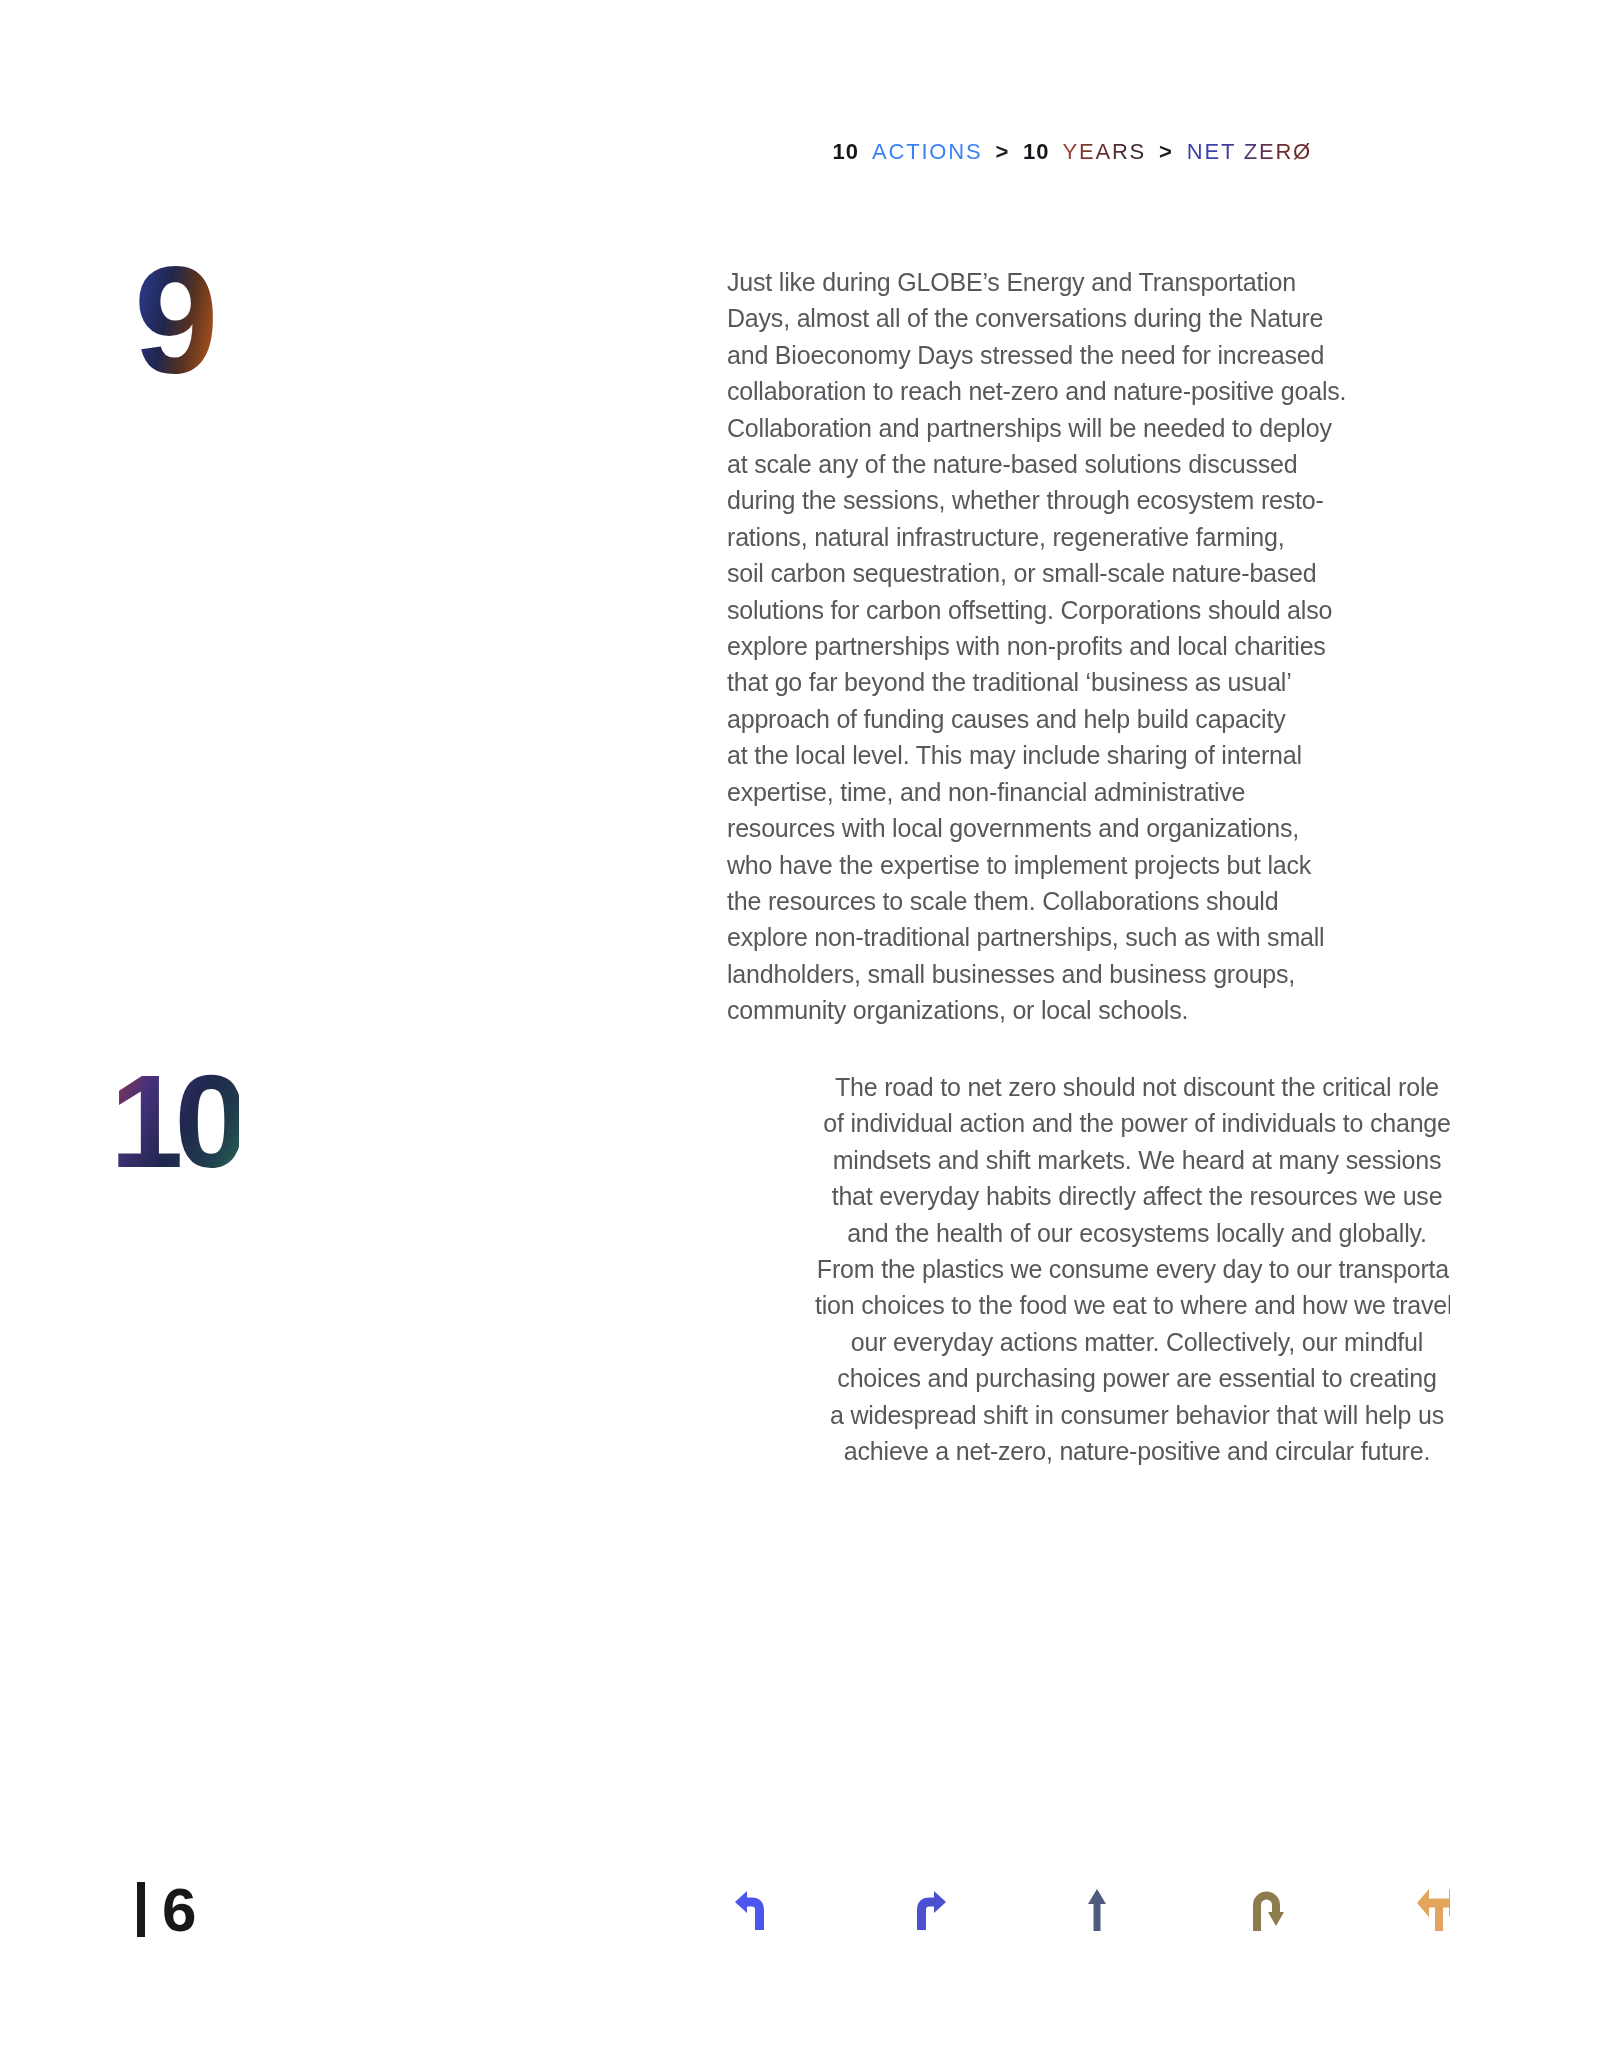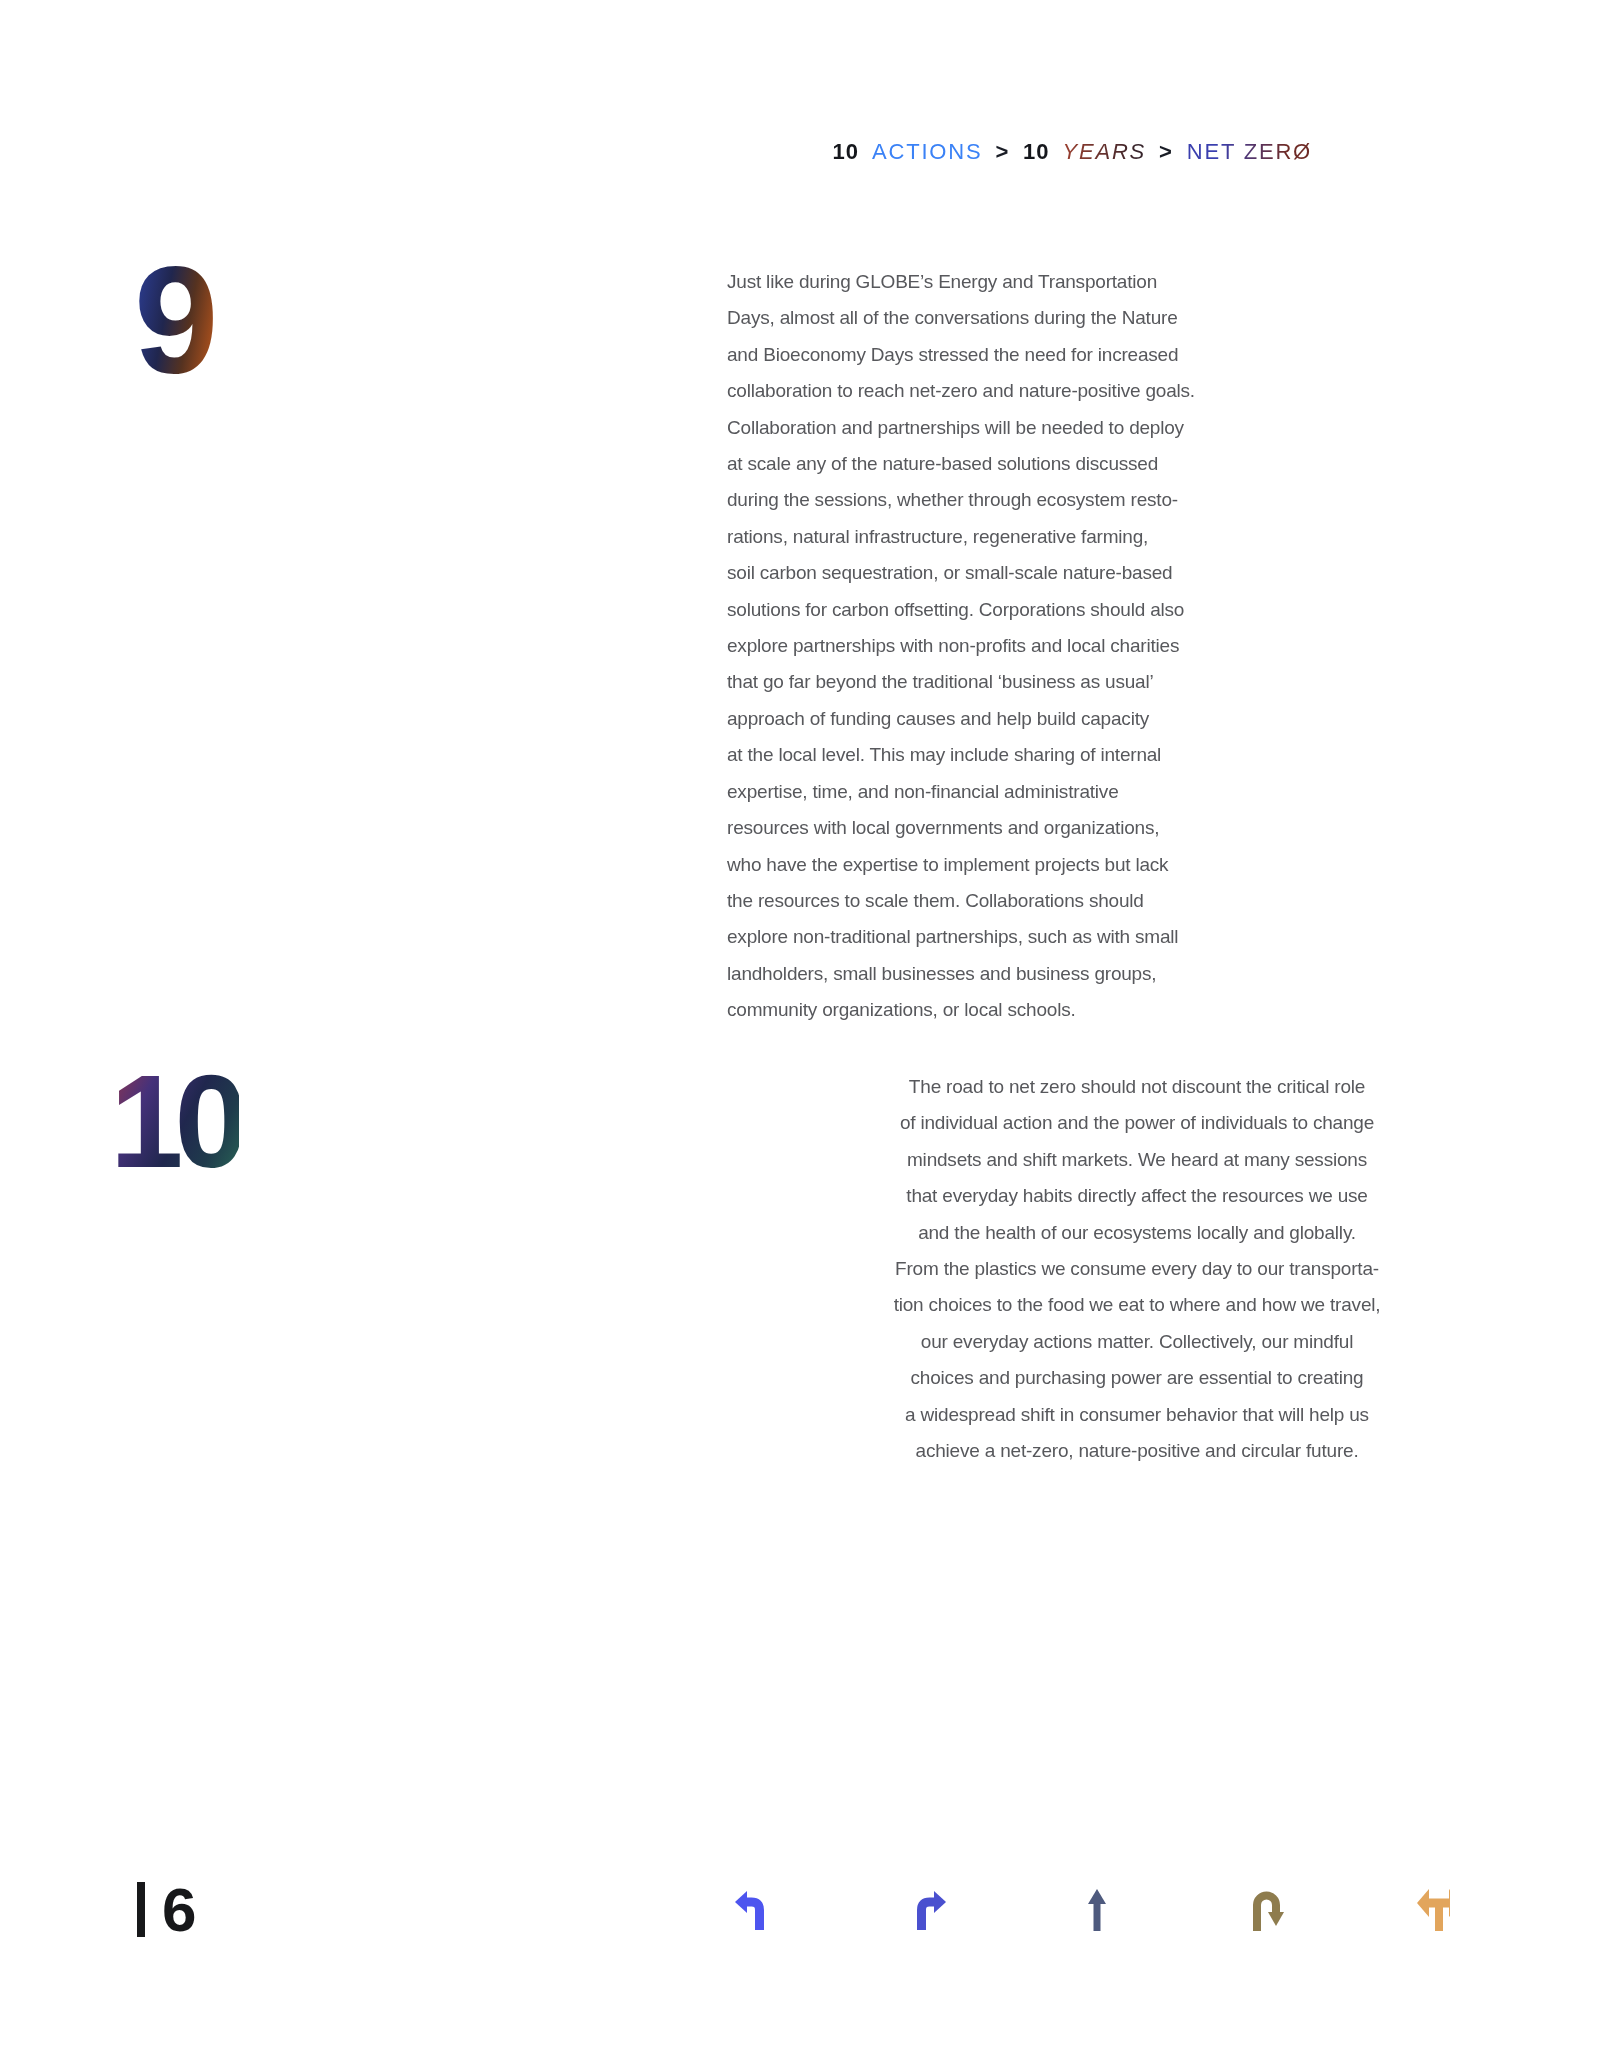--- a/index.html
+++ b/index.html
@@ -17,21 +17,21 @@
     position:absolute; top:139px; right:138px;
     font-size:22px; letter-spacing:1.8px;
     display:flex; align-items:baseline; gap:13px;
     white-space:nowrap;
   }
   .breadcrumb .bc-num { font-weight:800; color:#15171c; letter-spacing:1px; }
   .breadcrumb .bc-dark { color:#3b82f6; }
   .breadcrumb .bc-sep { color:#1a1d26; font-weight:700; }
   .bc-years {
     background-image:linear-gradient(90deg,#9c4030 0%,#36242b 90%);
-    -webkit-background-clip:text; background-clip:text; color:transparent;font-style:italic;
+    -webkit-background-clip:text; background-clip:text; color:transparent;
   }
   .bc-netzero {
     background-image:linear-gradient(90deg,#3a3fae 25%,#6e2b26 80%);
     -webkit-background-clip:text; background-clip:text; color:transparent;
   }
 
   
   .numeral {
     position:absolute; line-height:1; font-weight:800;
     -webkit-background-clip:text; background-clip:text; color:transparent;
@@ -52,21 +52,21 @@
     font-weight:700; font-size:25px; line-height:35px;
     letter-spacing:-0.1px; color:#0e1013;
   }
   .heading-1 { top:269px; }
   .heading-2 { top:1072px; }
 
   
   .section-body {
     position:absolute; left:727px; width:820px;
     white-space:pre-line;
-    font-size:19px; line-height:36.4px; letter-spacing:-0.2px;
+    font-size:25px; line-height:36.4px; letter-spacing:-0.2px;
     color:#57585c;
   }
   .body-1 { top:264px; }
   .body-2 { top:1069px;text-align:center; }
 
   
   .page-number {
     position:absolute; left:137px; top:1882px;
     display:flex; align-items:flex-start; gap:17px;
   }

